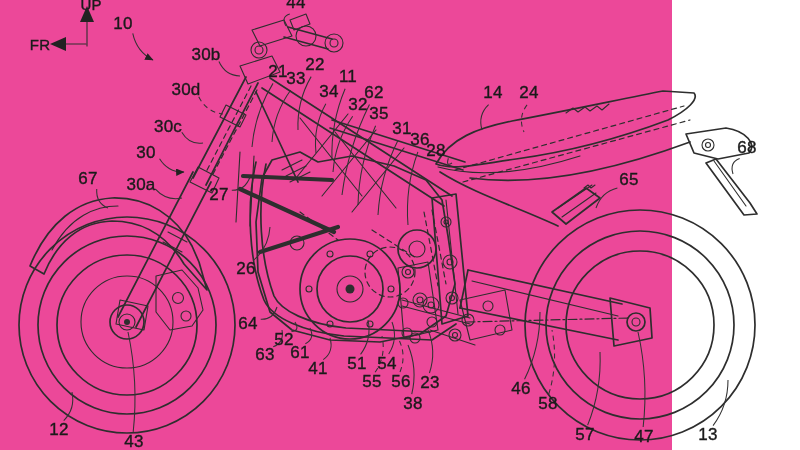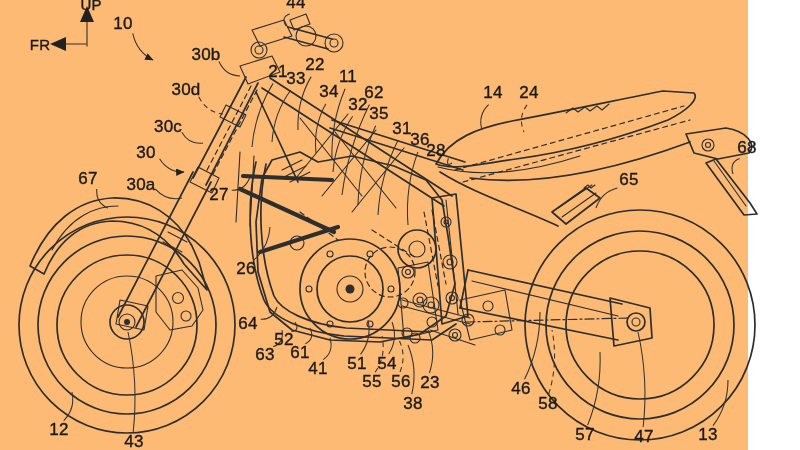--- a/index.html
+++ b/index.html
@@ -1,16 +1,16 @@
 <!DOCTYPE html>
 <html><head>
 <meta charset="utf-8">
 <style>
   html,body{margin:0;padding:0;width:800px;height:450px;overflow:hidden;background:#ffffff;}
-  #stage{position:relative;width:748px;height:450px;background:#fdba74;}
+  #stage{position:relative;width:672px;height:450px;background:#ec4899;}
   svg{display:block;}
   svg text{
     font-family:"Liberation Sans","DejaVu Sans",sans-serif;
     fill:#1b1b1b;stroke:#1b1b1b;stroke-width:0.38;
     font-size:17px;letter-spacing:0.2px;
   }
   svg text.axis{font-size:15px;}
   .ln{stroke:#2e2e2e;fill:none;stroke-width:1.7;stroke-linecap:round;stroke-linejoin:round;}
   .thin{stroke-width:1.1;}
   .heavy{stroke-width:4.2;}

